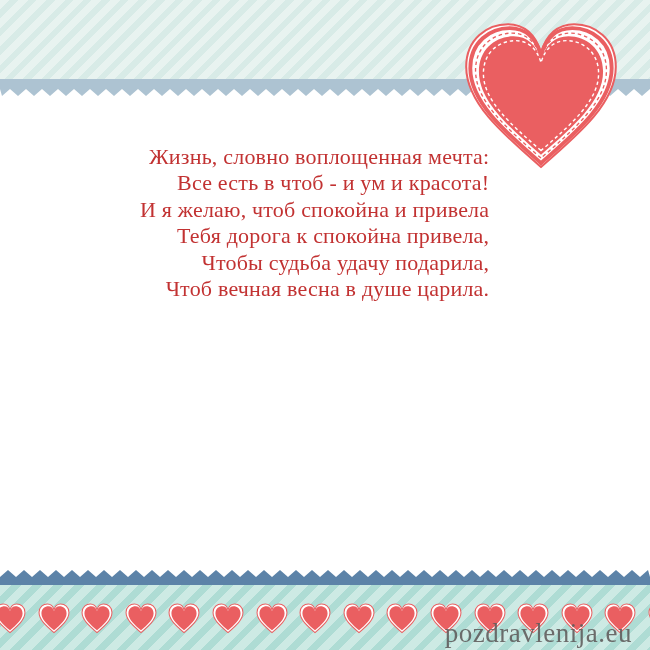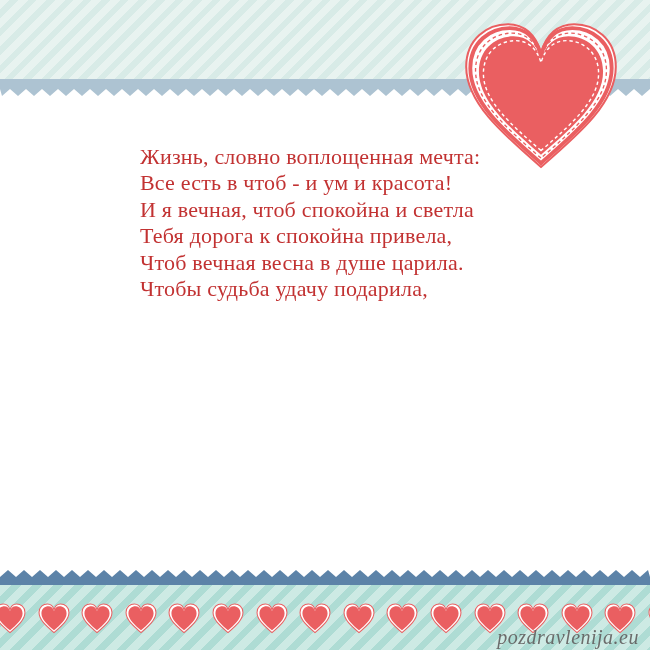--- a/index.html
+++ b/index.html
@@ -13,20 +13,21 @@
     --stripe-bottom-light:#cdeae4;
     --stripe-bottom-dark:#aedcd4;
     --watermark:#5f5b5b;
   }
   .canvas{
     position:relative;
     width:650px;height:650px;
     background:#ffffff;
     overflow:hidden;
     font-family:"Liberation Serif", serif;
+    text-align:right;
   }
   .top-stripes{
     position:absolute;left:0;top:0;width:650px;height:79px;
     background:repeating-linear-gradient(135deg,
       var(--stripe-top-light) 0 7px,
       var(--stripe-top-dark) 7px 13px);
   }
   .top-band-svg{position:absolute;left:0;top:79px;display:block;}
   .bottom-band-svg{position:absolute;left:0;top:570px;display:block;}
   .bottom-stripes{
@@ -42,46 +43,45 @@
   .hr-fill{fill:var(--heart-red);}
   .poem{
     position:absolute;left:140px;top:144px;
     color:var(--poem-text);
     font-size:22px;line-height:26.4px;
     letter-spacing:0.2px;
     white-space:nowrap;
   }
   .small-heart{position:absolute;top:602px;width:36px;height:34px;}
   .watermark{
-    position:absolute;right:11px;bottom:1px;
-    font-style:italic;
-    font-size:20px;
+    position:absolute;right:18px;bottom:1px;
+    font-size:27px;
     color:var(--watermark);
     opacity:0.88;
     letter-spacing:0.5px;
   }
 </style>
 </head>
 <body>
 
 <div class="canvas">
 
   <div class="top-stripes"></div>
 
   <svg class="top-band-svg" width="650" height="17" viewBox="0 0 650 17">
     <path class="band-fill" d="M0 0 H650 V10 L642 17 L634 10 L626 17 L618 10 L610 17 L602 10 L594 17 L586 10 L578 17 L570 10 L562 17 L554 10 L546 17 L538 10 L530 17 L522 10 L514 17 L506 10 L498 17 L490 10 L482 17 L474 10 L466 17 L458 10 L450 17 L442 10 L434 17 L426 10 L418 17 L410 10 L402 17 L394 10 L386 17 L378 10 L370 17 L362 10 L354 17 L346 10 L338 17 L330 10 L322 17 L314 10 L306 17 L298 10 L290 17 L282 10 L274 17 L266 10 L258 17 L250 10 L242 17 L234 10 L226 17 L218 10 L210 17 L202 10 L194 17 L186 10 L178 17 L170 10 L162 17 L154 10 L146 17 L138 10 L130 17 L122 10 L114 17 L106 10 L98 17 L90 10 L82 17 L74 10 L66 17 L58 10 L50 17 L42 10 L34 17 L26 10 L18 17 L10 10 L2 17 L0 10 Z"></path>
   </svg>
 
   <div class="poem">
       <div>Жизнь, словно воплощенная мечта:</div>
       <div>Все есть в чтоб - и ум и красота!</div>
-      <div>И я вечная, чтоб спокойна и светла</div>
+      <div>И я желаю, чтоб спокойна и привела</div>
       <div>Тебя дорога к спокойна привела,</div>
+      <div>Чтобы судьба удачу подарила,</div>
       <div>Чтоб вечная весна в душе царила.</div>
-      <div>Чтобы судьба удачу подарила,</div>
     </div>
 
   <svg class="big-heart-svg" width="178" height="170" viewBox="0 0 100 100">
 
     <path class="hr-stroke" fill="#ffffff" stroke-width="1.2" d="M50 90 C27 70 6 52 6 31 C6 14.5 18.5 6 30.5 6 C40 6 47 12 50 23 C53 12 60 6 69.5 6 C81.5 6 94 14.5 94 31 C94 52 73 70 50 90 Z"></path>
 
     <path class="hr-stroke" fill="none" stroke-width="2.4" transform="translate(50 48) scale(0.945) translate(-50 -48)" d="M50 90 C27 70 6 52 6 31 C6 14.5 18.5 6 30.5 6 C40 6 47 12 50 23 C53 12 60 6 69.5 6 C81.5 6 94 14.5 94 31 C94 52 73 70 50 90 Z"></path>
 
     <path class="hr-stroke" fill="none" stroke-width="0.9" stroke-dasharray="2.4 2" transform="translate(50 48) scale(0.875) translate(-50 -48)" d="M50 90 C27 70 6 52 6 31 C6 14.5 18.5 6 30.5 6 C40 6 47 12 50 23 C53 12 60 6 69.5 6 C81.5 6 94 14.5 94 31 C94 52 73 70 50 90 Z"></path>
 

